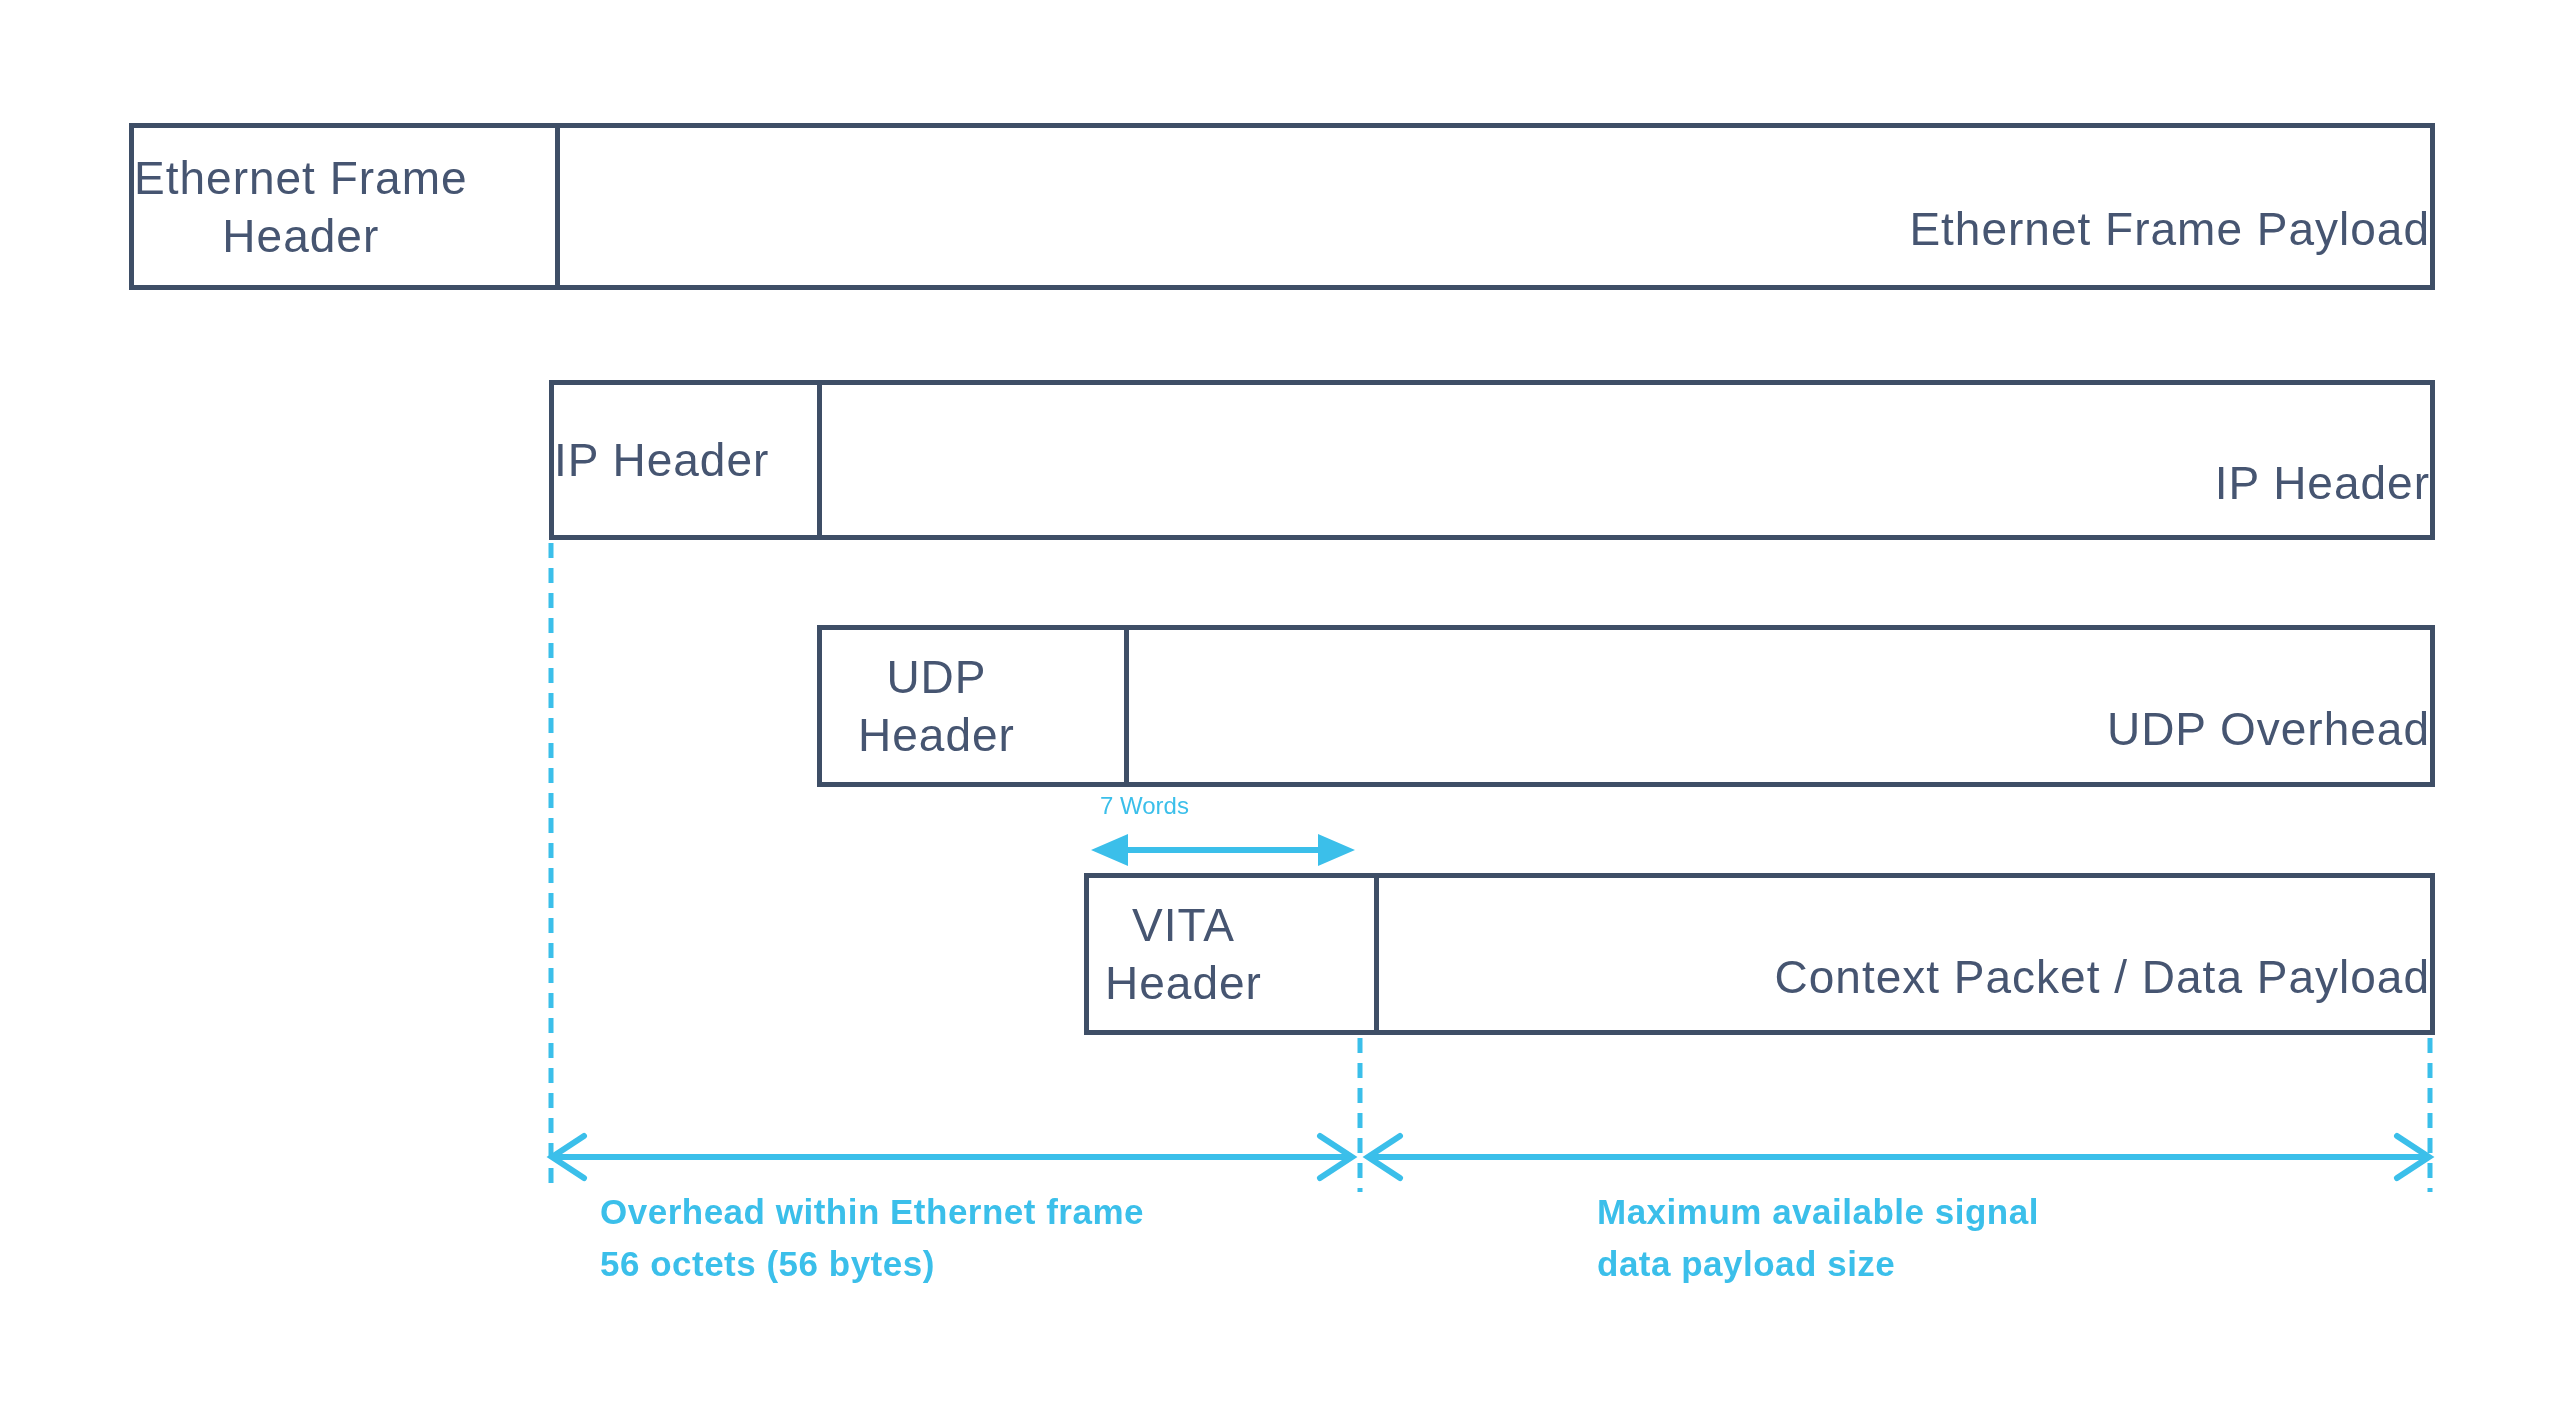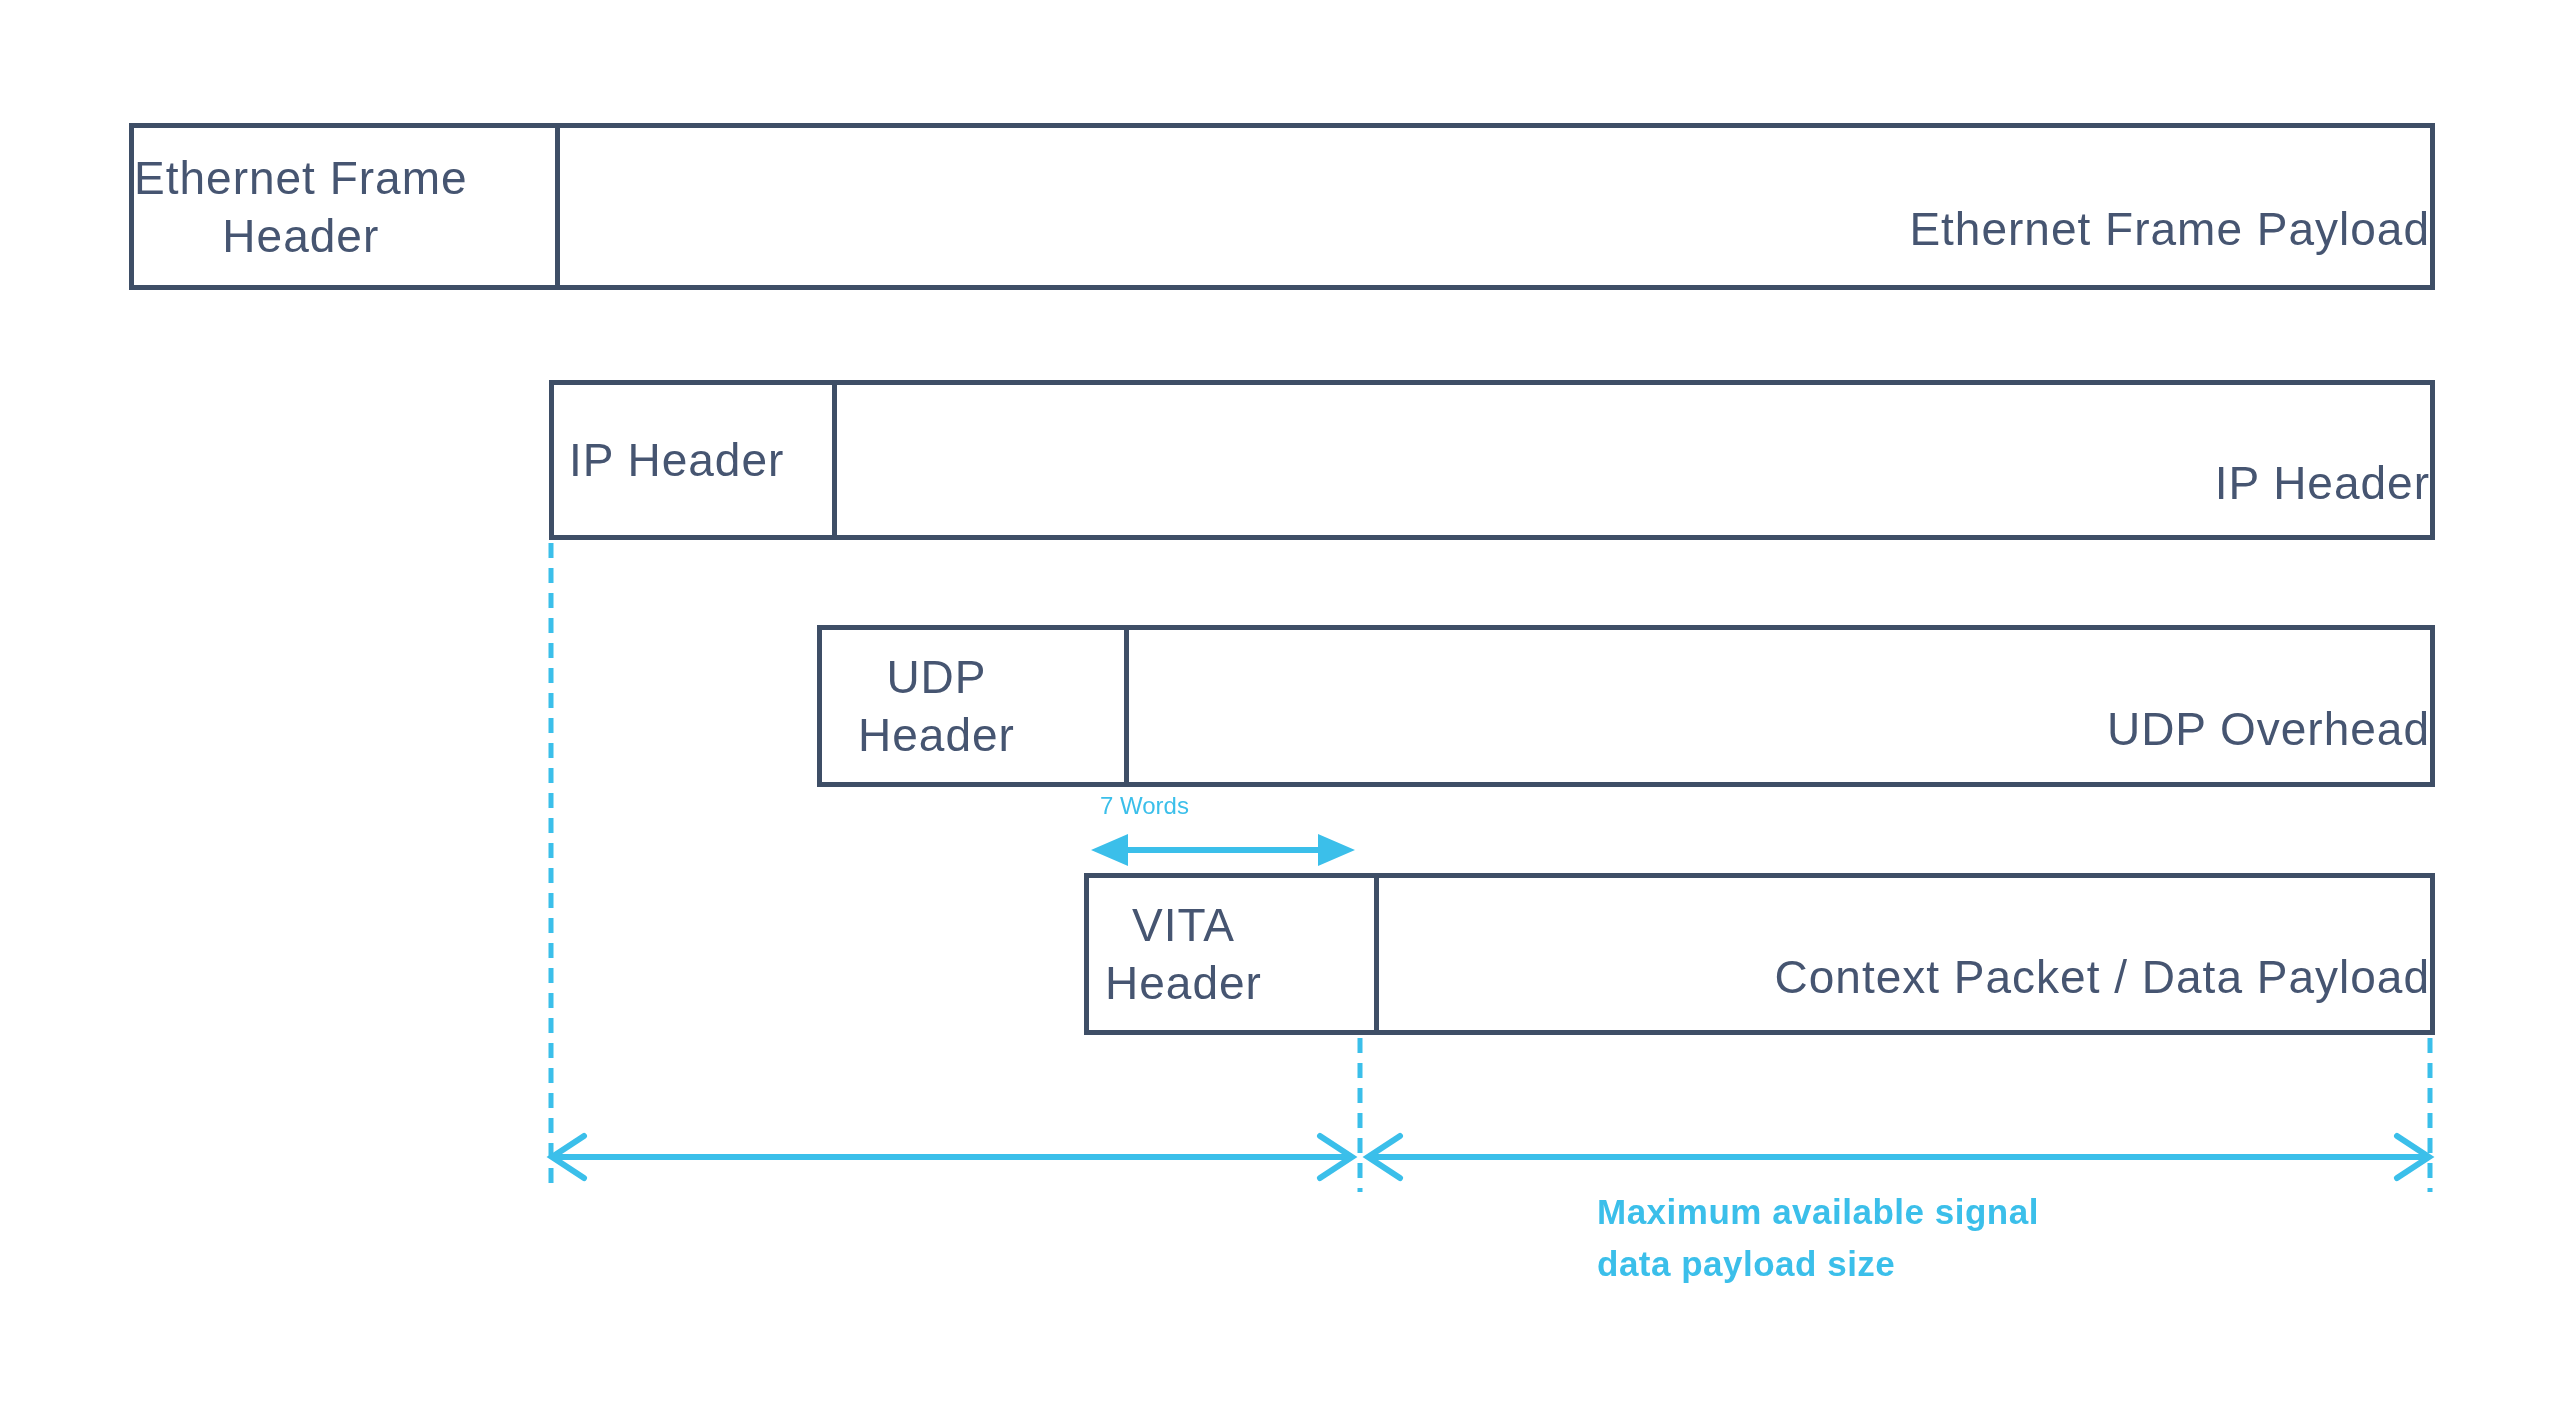--- a/index.html
+++ b/index.html
@@ -42,21 +42,21 @@
     font-size: 46px;
     line-height: 58px;
     letter-spacing: 1px;
     color: var(--box-text);
     text-align: center;
     white-space: pre-line;
   }
   
   #row-ethernet { left: 129px;  top: 123px; width: 2306px; height: 167px; }
   #row-ethernet .header-cell { width: 426px; }
-  #row-ip       { left: 549px;  top: 380px; width: 1886px; height: 160px; padding-left: 15px; }
+  #row-ip       { left: 549px;  top: 380px; width: 1886px; height: 160px; }
   #row-ip .header-cell { width: 268px; }
   #row-udp      { left: 817px;  top: 625px; width: 1618px; height: 162px; padding-left: 36px; }
   #row-udp .header-cell { width: 271px; }
   #row-vita     { left: 1084px; top: 873px; width: 1351px; height: 162px; padding-left: 16px; }
   #row-vita .header-cell { width: 274px; }
 
   .overlay {
     position: absolute;
     left: 0; top: 0;
     width: 2560px; height: 1418px;
@@ -159,16 +159,18 @@
     <line class="arrow-line" x1="556" y1="1157" x2="1348" y2="1157"></line>
     <path class="arrow-head-open" d="M584 1136 L552 1157 L584 1178"></path>
     <path class="arrow-head-open" d="M1320 1136 L1352 1157 L1320 1178"></path>
 
     <line class="arrow-line" x1="1372" y1="1157" x2="2425" y2="1157"></line>
     <path class="arrow-head-open" d="M1400 1136 L1368 1157 L1400 1178"></path>
     <path class="arrow-head-open" d="M2397 1136 L2429 1157 L2397 1178"></path>
   </svg>
 
   <div class="seven-words-label">7 Words</div>
+  <div class="note" id="note-overhead">Overhead within Ethernet frame
+56 octets (56 bytes)</div>
   <div class="note" id="note-payload">Maximum available signal
 data payload size</div>
 
 </div>
 
 </body></html>

